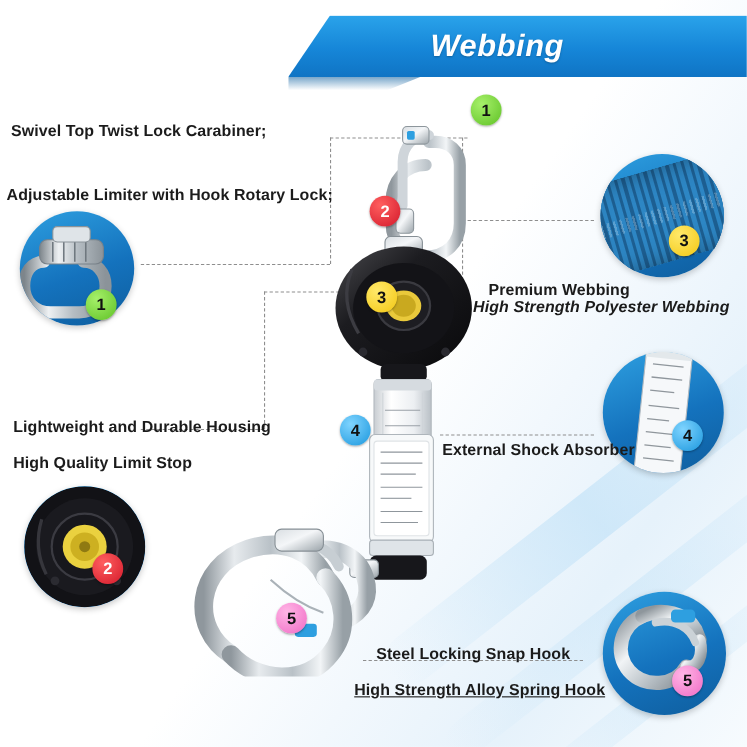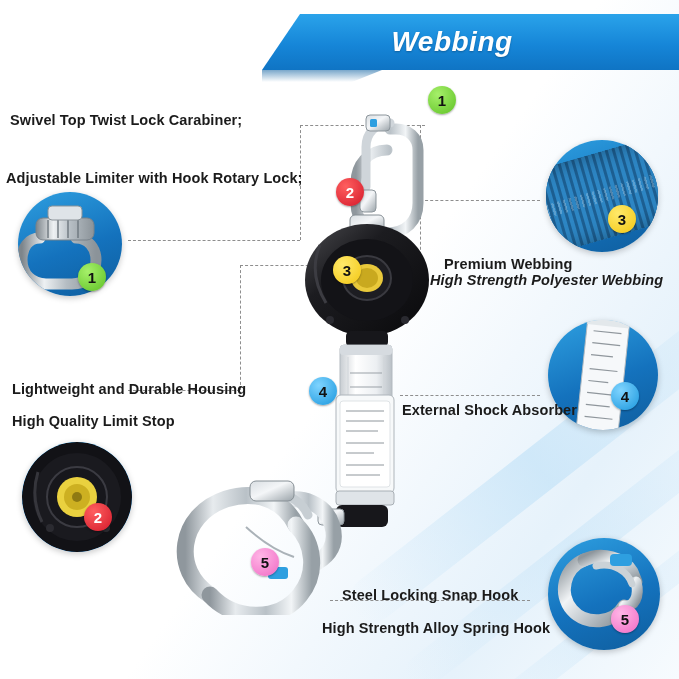--- a/index.html
+++ b/index.html
@@ -328,15 +328,15 @@
       <path d="M36 22 C54 14 76 20 84 34 L88 44" fill="none" stroke="url(#h1s)" stroke-width="13" stroke-linecap="round"></path>
       <path d="M88 44 C92 58 86 70 76 68" fill="none" stroke="url(#h1s)" stroke-width="11" stroke-linecap="round"></path>
       <path d="M48 28 C66 24 80 34 84 46" fill="none" stroke="#cbd2d7" stroke-width="7" stroke-linecap="round"></path>
       <rect x="62" y="16" width="22" height="12" rx="4" fill="#2e9fe0"></rect>
     </svg>
   </div>
   <div class="badge b5" style="left:611px;top:605px;width:28px;height:28px;">
     <span>5</span>
   </div>
   <div class="txt" style="left:322px;top:587px;margin-left:20px;">Steel Locking Snap Hook</div>
-  <div class="txt" style="left:322px;top:620px;">High Strength Alloy Spring Hook</div>
+  <div class="txt" style="left:322px;top:620px;text-decoration:underline;">High Strength Alloy Spring Hook</div>
 
 </div>
 
 </body></html>

